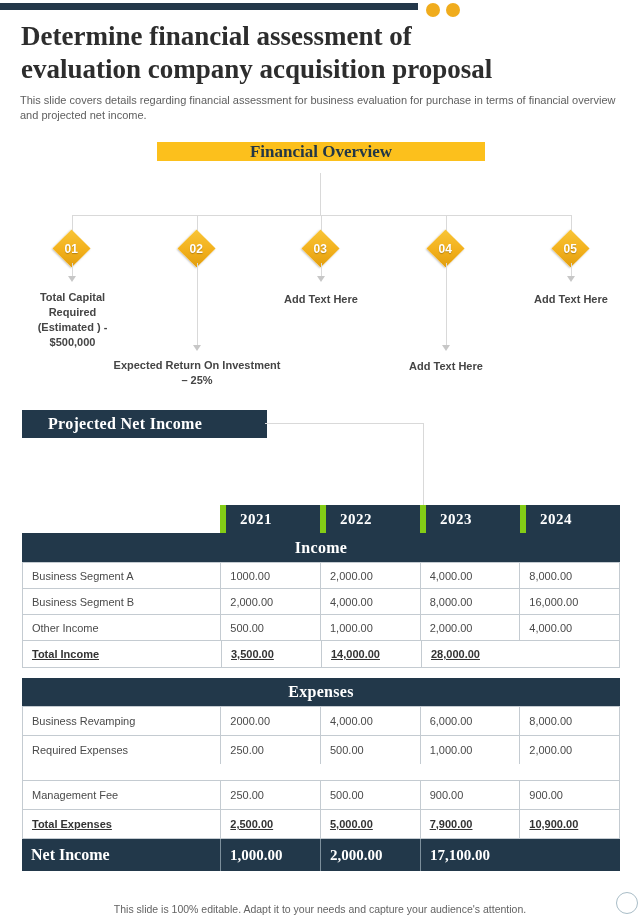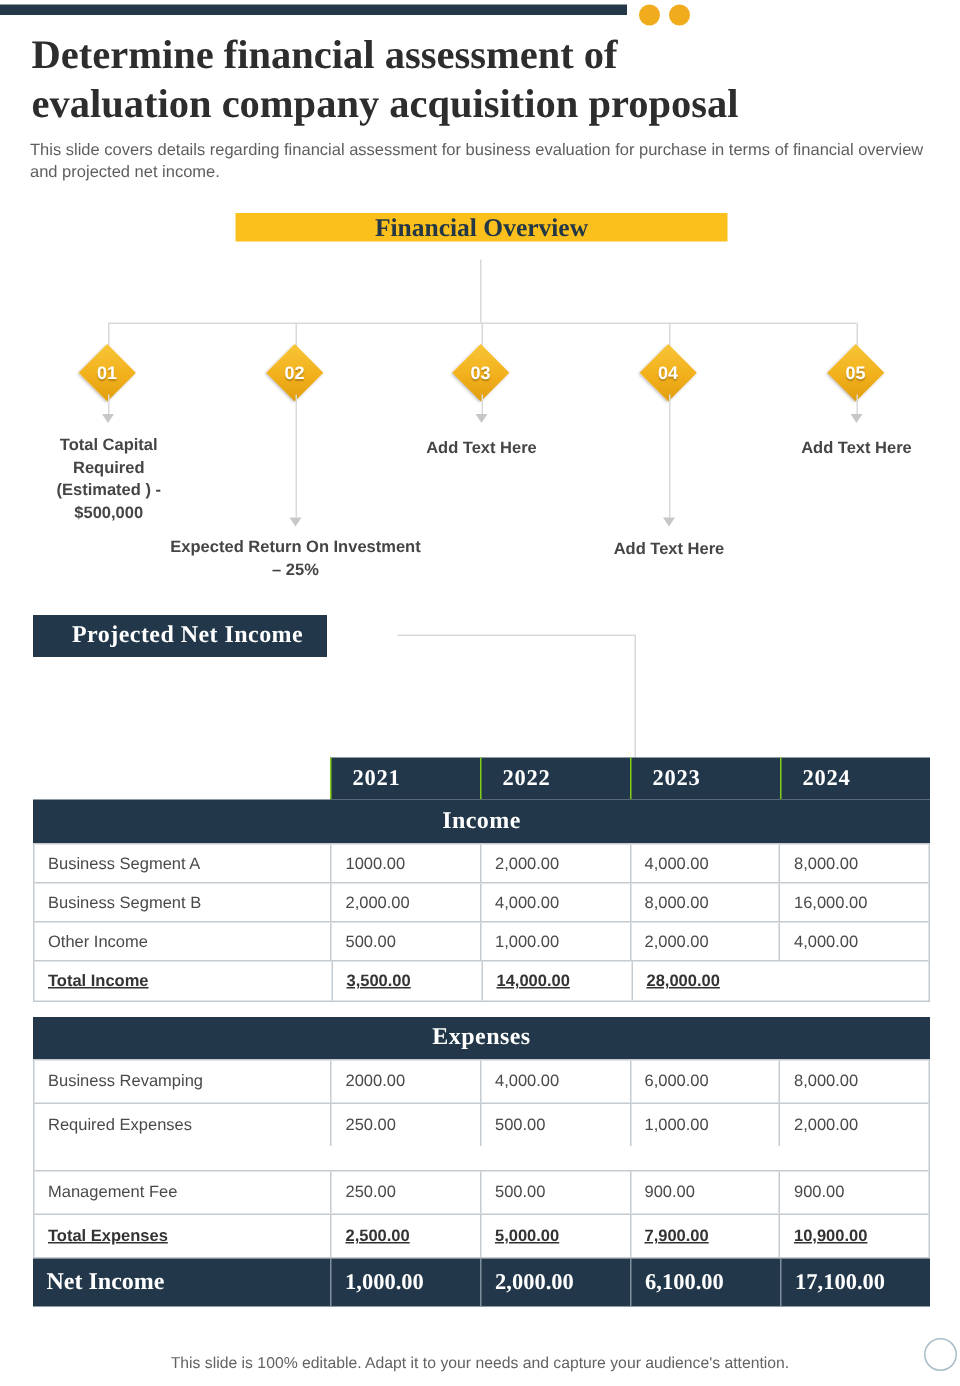--- a/index.html
+++ b/index.html
@@ -27,29 +27,29 @@
   .arrowhead{width:0;height:0;border-left:4px solid transparent;border-right:4px solid transparent;border-top:6px solid #c7c7c7;}
 
   
   .diamond{width:27px;height:27px;transform:rotate(45deg);background:linear-gradient(135deg,#f8c537 0%,#f2b01c 55%,#e09d0e 100%);
     box-shadow:0 1px 2px rgba(0,0,0,.25);display:flex;align-items:center;justify-content:center;}
   .diamond span{transform:rotate(-45deg);color:#ffffff;font-weight:bold;font-size:12px;text-shadow:0 1px 1px rgba(0,0,0,.25);}
 
   .node-label{font-size:11px;font-weight:bold;color:#454545;text-align:center;line-height:1.35;}
 
   
-  .pni-banner{left:22px;top:410px;width:196px;height:28px;background:#22384a;color:#ffffff;
+  .pni-banner{left:22px;top:410px;width:245px;height:28px;background:#22384a;color:#ffffff;
     font-family:"Liberation Serif",serif;font-weight:bold;font-size:16px;line-height:28px;padding-left:26px;box-sizing:border-box;letter-spacing:.3px;}
 
   
   .tblwrap{left:22px;width:598px;}
   .yearrow{top:505px;height:28px;display:flex;}
   .yearrow .spacer{width:198px;}
   .yearcell{width:100px;box-sizing:border-box;background:#22384a;color:#fff;font-family:"Liberation Serif",serif;
-    font-weight:bold;font-size:15px;display:flex;align-items:center;padding-left:14px;border-left:1px solid #84cc16;letter-spacing:.5px;}
+    font-weight:bold;font-size:15px;display:flex;align-items:center;padding-left:14px;border-left:6px solid #84cc16;letter-spacing:.5px;}
   .yearcell:first-of-type{border-left:none;}
 
   .section-hdr{background:#22384a;color:#ffffff;font-family:"Liberation Serif",serif;font-weight:bold;font-size:16px;
     display:flex;align-items:center;justify-content:center;letter-spacing:.3px;}
   .datatable{border:1px solid #c4cbd1;box-sizing:border-box;background:#fff;}
   .drow{display:flex;border-top:1px solid #c4cbd1;}
   .drow:first-child{border-top:none;}
   .dcell{box-sizing:border-box;font-size:11px;color:#4a4a4a;display:flex;align-items:center;padding-left:9px;border-left:1px solid #c4cbd1;}
   .dcell.lbl{width:198px;border-left:none;}
   .dcell.val{width:100px;}
@@ -196,19 +196,18 @@
       <div class="dcell val">2,500.00</div>
       <div class="dcell val">5,000.00</div>
       <div class="dcell val">7,900.00</div>
       <div class="dcell val">10,900.00</div>
     </div>
   </div>
   <div class="netrow">
     <div class="ncell lbl">Net Income</div>
     <div class="ncell val">1,000.00</div>
     <div class="ncell val">2,000.00</div>
-    <div class="ncell val">6,100.00</div>
     <div class="ncell val">17,100.00</div>
   </div>
 </div>
 
 <div class="abs footer-text">This slide is 100% editable. Adapt it to your needs and capture your audience's attention.</div>
 <div class="abs footer-circle"></div>
 
 </body></html>

